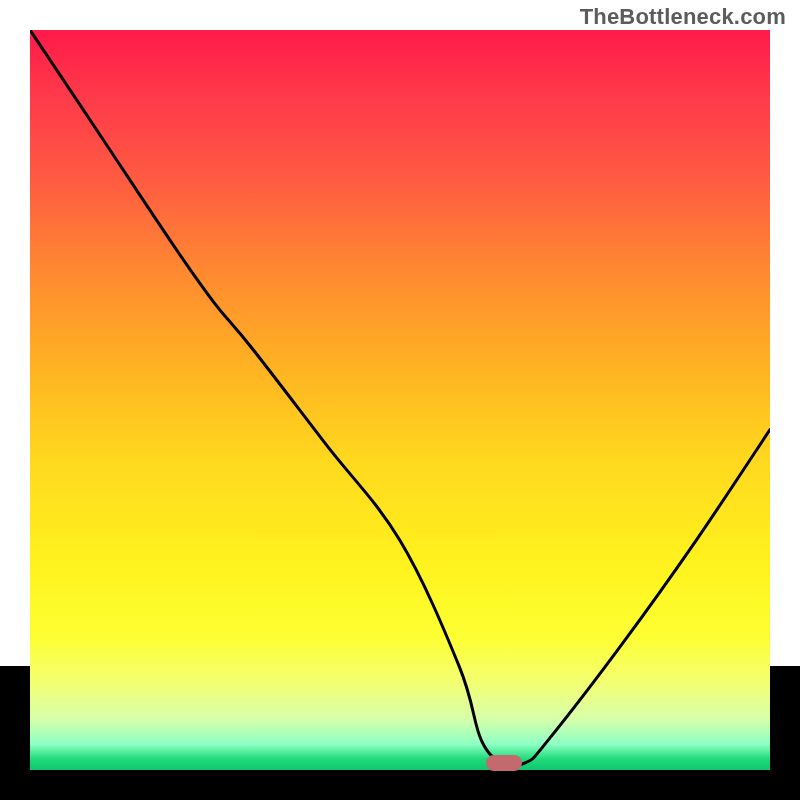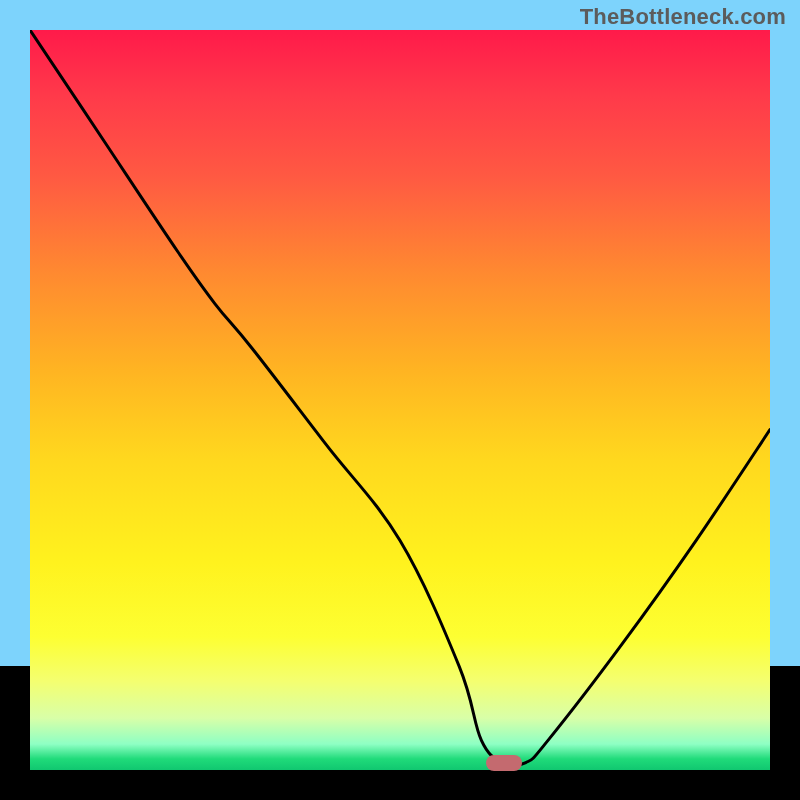--- a/index.html
+++ b/index.html
@@ -8,21 +8,21 @@
     width: 800px;
     height: 800px;
     background: #000;
     font-family: Arial, Helvetica, sans-serif;
     overflow: hidden;
   }
   .frame {
     position: relative;
     width: 800px;
     height: 666px;
-    background: #7dd3fc;
+    background: #ffffff;
   }
   .attribution {
     position: absolute;
     top: 4px;
     right: 14px;
     color: #5c5c5c;
     font-size: 22px;
     font-weight: 600;
     letter-spacing: 0.2px;
     user-select: none;

